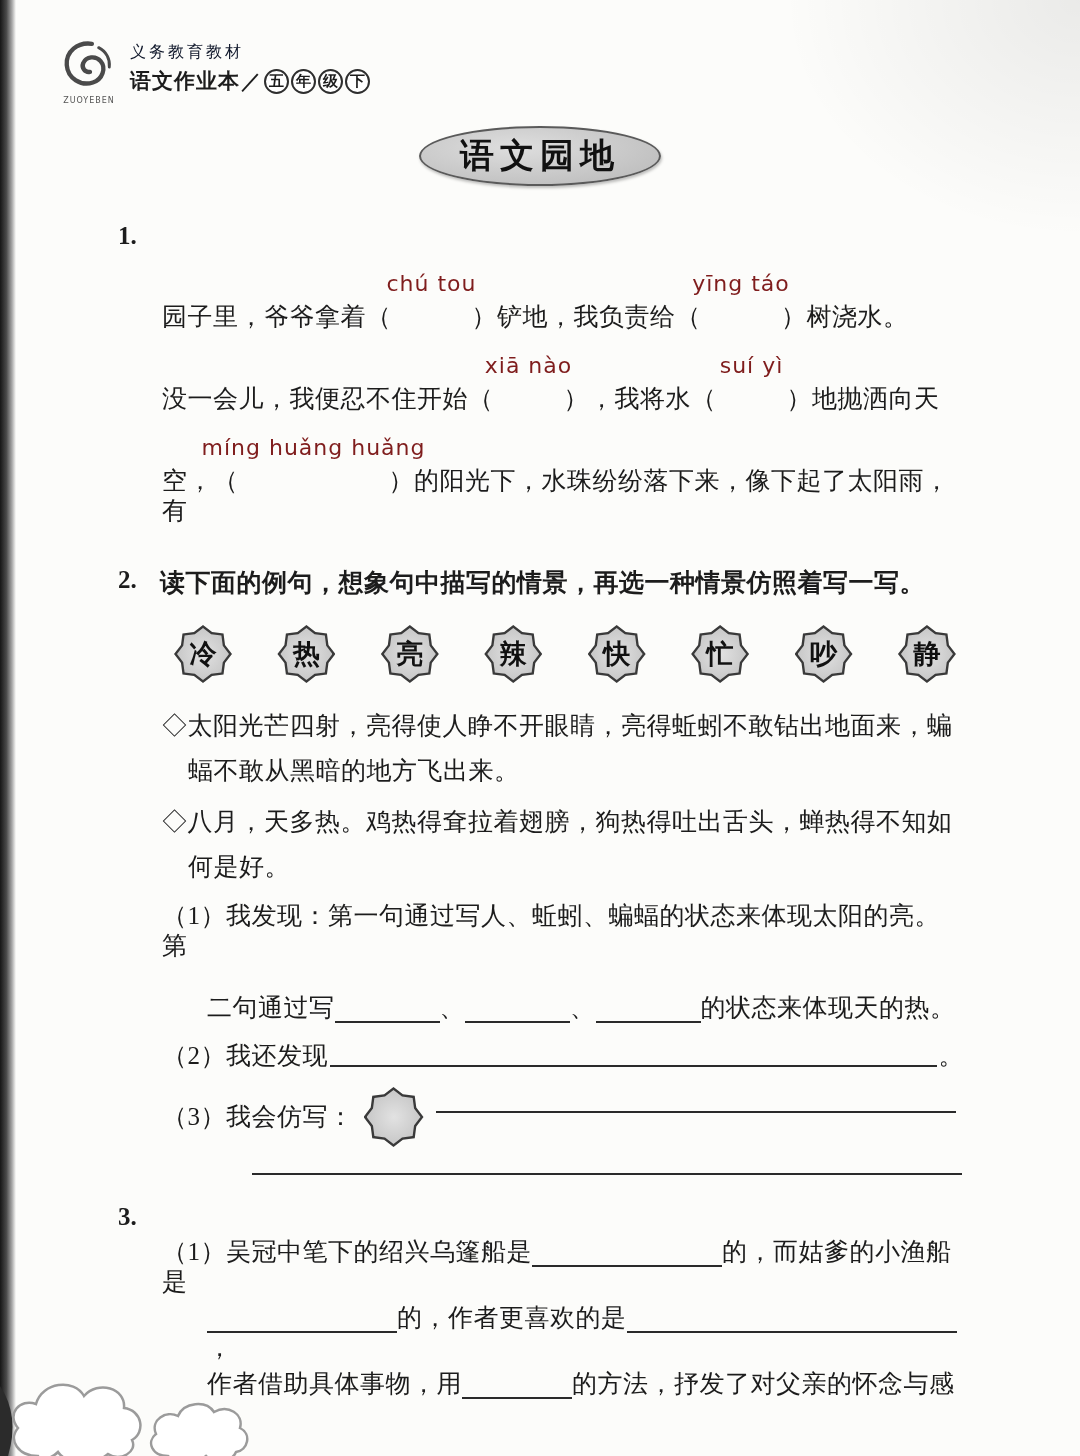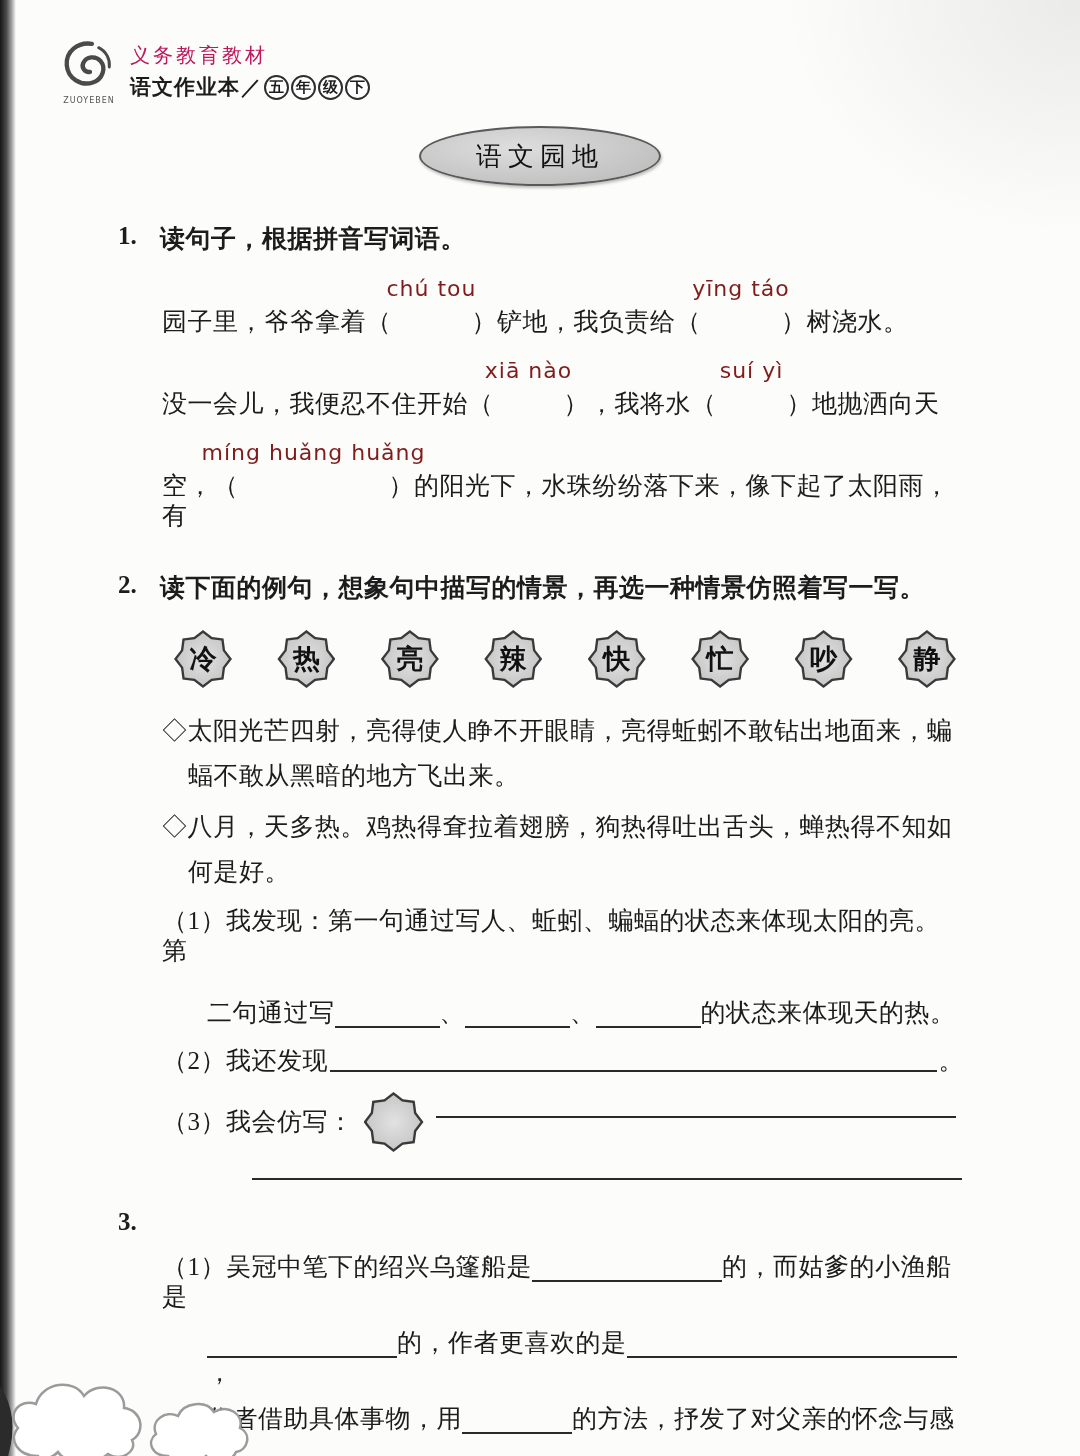--- a/index.html
+++ b/index.html
@@ -11,34 +11,34 @@
   .binding { position:absolute; left:0; top:0; bottom:0; width:16px;
     background:linear-gradient(to right,#161616 0%,#4a4a4a 40%,#a8a8a8 75%,rgba(200,200,200,0) 100%); }
   .wash { position:absolute; right:0; top:0; width:300px; height:240px;
     background:radial-gradient(ellipse at top right, rgba(0,0,0,0.07), transparent 70%); pointer-events:none; }
 
   
   .header { position:absolute; left:58px; top:38px; display:flex; align-items:flex-start; gap:10px; }
   .logo-wrap { display:flex; flex-direction:column; align-items:center; width:62px; }
   .logo-caption { font-size:8px; letter-spacing:1px; color:#555; font-family:"DejaVu Sans",sans-serif; }
   .header-text { padding-top:4px; }
-  .tagline { font-size:20px; letter-spacing:3px; color:#be185d; }
+  .tagline { font-size:16px; letter-spacing:3px; color:#0f172a; }
   .series-row { display:flex; align-items:center; margin-top:4px; }
   .series { font-size:21px; font-weight:700; letter-spacing:1px; }
   .slash { font-size:20px; font-weight:700; margin:0 1px; }
   .grade-char { display:inline-flex; align-items:center; justify-content:center;
     width:25px; height:25px; border:2px solid #2e2e2e; border-radius:50%;
     font-size:15px; font-weight:700; margin-left:2px; background:#fff; }
 
   
   .title-wrap { position:absolute; top:126px; left:0; width:100%; display:flex; justify-content:center; }
   .title-ellipse { width:242px; height:60px; border:2px solid #5a5a5a; border-radius:50%;
     background:radial-gradient(ellipse at 40% 35%, #dedede 0%, #bdbdbd 85%);
     display:flex; align-items:center; justify-content:center;
-    font-size:26px; font-weight:400; letter-spacing:6px; color:#111;
+    font-size:34px; font-weight:700; letter-spacing:6px; color:#111;
     box-shadow:1px 2px 3px rgba(0,0,0,0.25); }
 
   
   .content { position:absolute; left:118px; top:222px; width:846px; font-size:25px; }
   .q-head { display:flex; margin-top:0; }
   .q-num { width:42px; font-weight:700; flex:0 0 42px; }
   .q-prompt { font-weight:700; letter-spacing:0.5px; }
   .q-body { margin-left:44px; }
 
   .tline { margin-top:52px; line-height:1.2; letter-spacing:0.5px; }
@@ -70,21 +70,21 @@
   .fillrow { display:flex; align-items:flex-end; margin-top:18px; line-height:1.2; letter-spacing:0.5px; }
   .fillrow .txt { white-space:nowrap; }
   .blank-grow { flex:1; border-bottom:2px solid #2a2a2a; margin:0 2px 4px 2px; height:0; }
   .item3-row { margin-top:16px; align-items:center; }
   .item3-row .blank-grow { margin-bottom:10px; margin-right:8px; }
 
   .cont-line { margin:26px 2px 0 90px; border-bottom:2px solid #2a2a2a; height:0; }
 
   
   .q3-head { margin-top:28px; }
-  .q3-line { margin-top:16px; line-height:1.2; letter-spacing:0.5px; }
+  .q3-line { margin-top:6px; line-height:1.2; letter-spacing:0.5px; }
   .q3-cont { margin-left:45px; }
 
   .clouds { position:absolute; left:0; bottom:0; }
 </style>
 </head>
 <body>
 
 <div class="page">
   <div class="binding"></div>
   <div class="wash"></div>
@@ -111,21 +111,20 @@
   </div>
 
   <div class="title-wrap">
     <div class="title-ellipse">语文园地</div>
   </div>
 
   <div class="content">
 
     <div class="q-head">
       <span class="q-num">1.</span>
-      <span class="q-prompt">读句子，根据拼音写词语。</span>
     </div>
     <div class="q-body">
       <div class="tline">
         <span>园子里，爷爷拿着（</span><span class="gap g80"><span class="pinyin">chú tou</span></span><span>）铲地，我负责给（</span><span class="gap g80"><span class="pinyin">yīng táo</span></span><span>）树浇水。</span>
       </div>
       <div class="tline">
         <span>没一会儿，我便忍不住开始（</span><span class="gap g70"><span class="pinyin">xiā nào</span></span><span>），我将水（</span><span class="gap g70"><span class="pinyin">suí yì</span></span><span>）地抛洒向天</span>
       </div>
       <div class="tline">
         <span>空，（</span><span class="gap g150"><span class="pinyin">míng huǎng huǎng</span></span><span>）的阳光下，水珠纷纷落下来，像下起了太阳雨，有</span>

